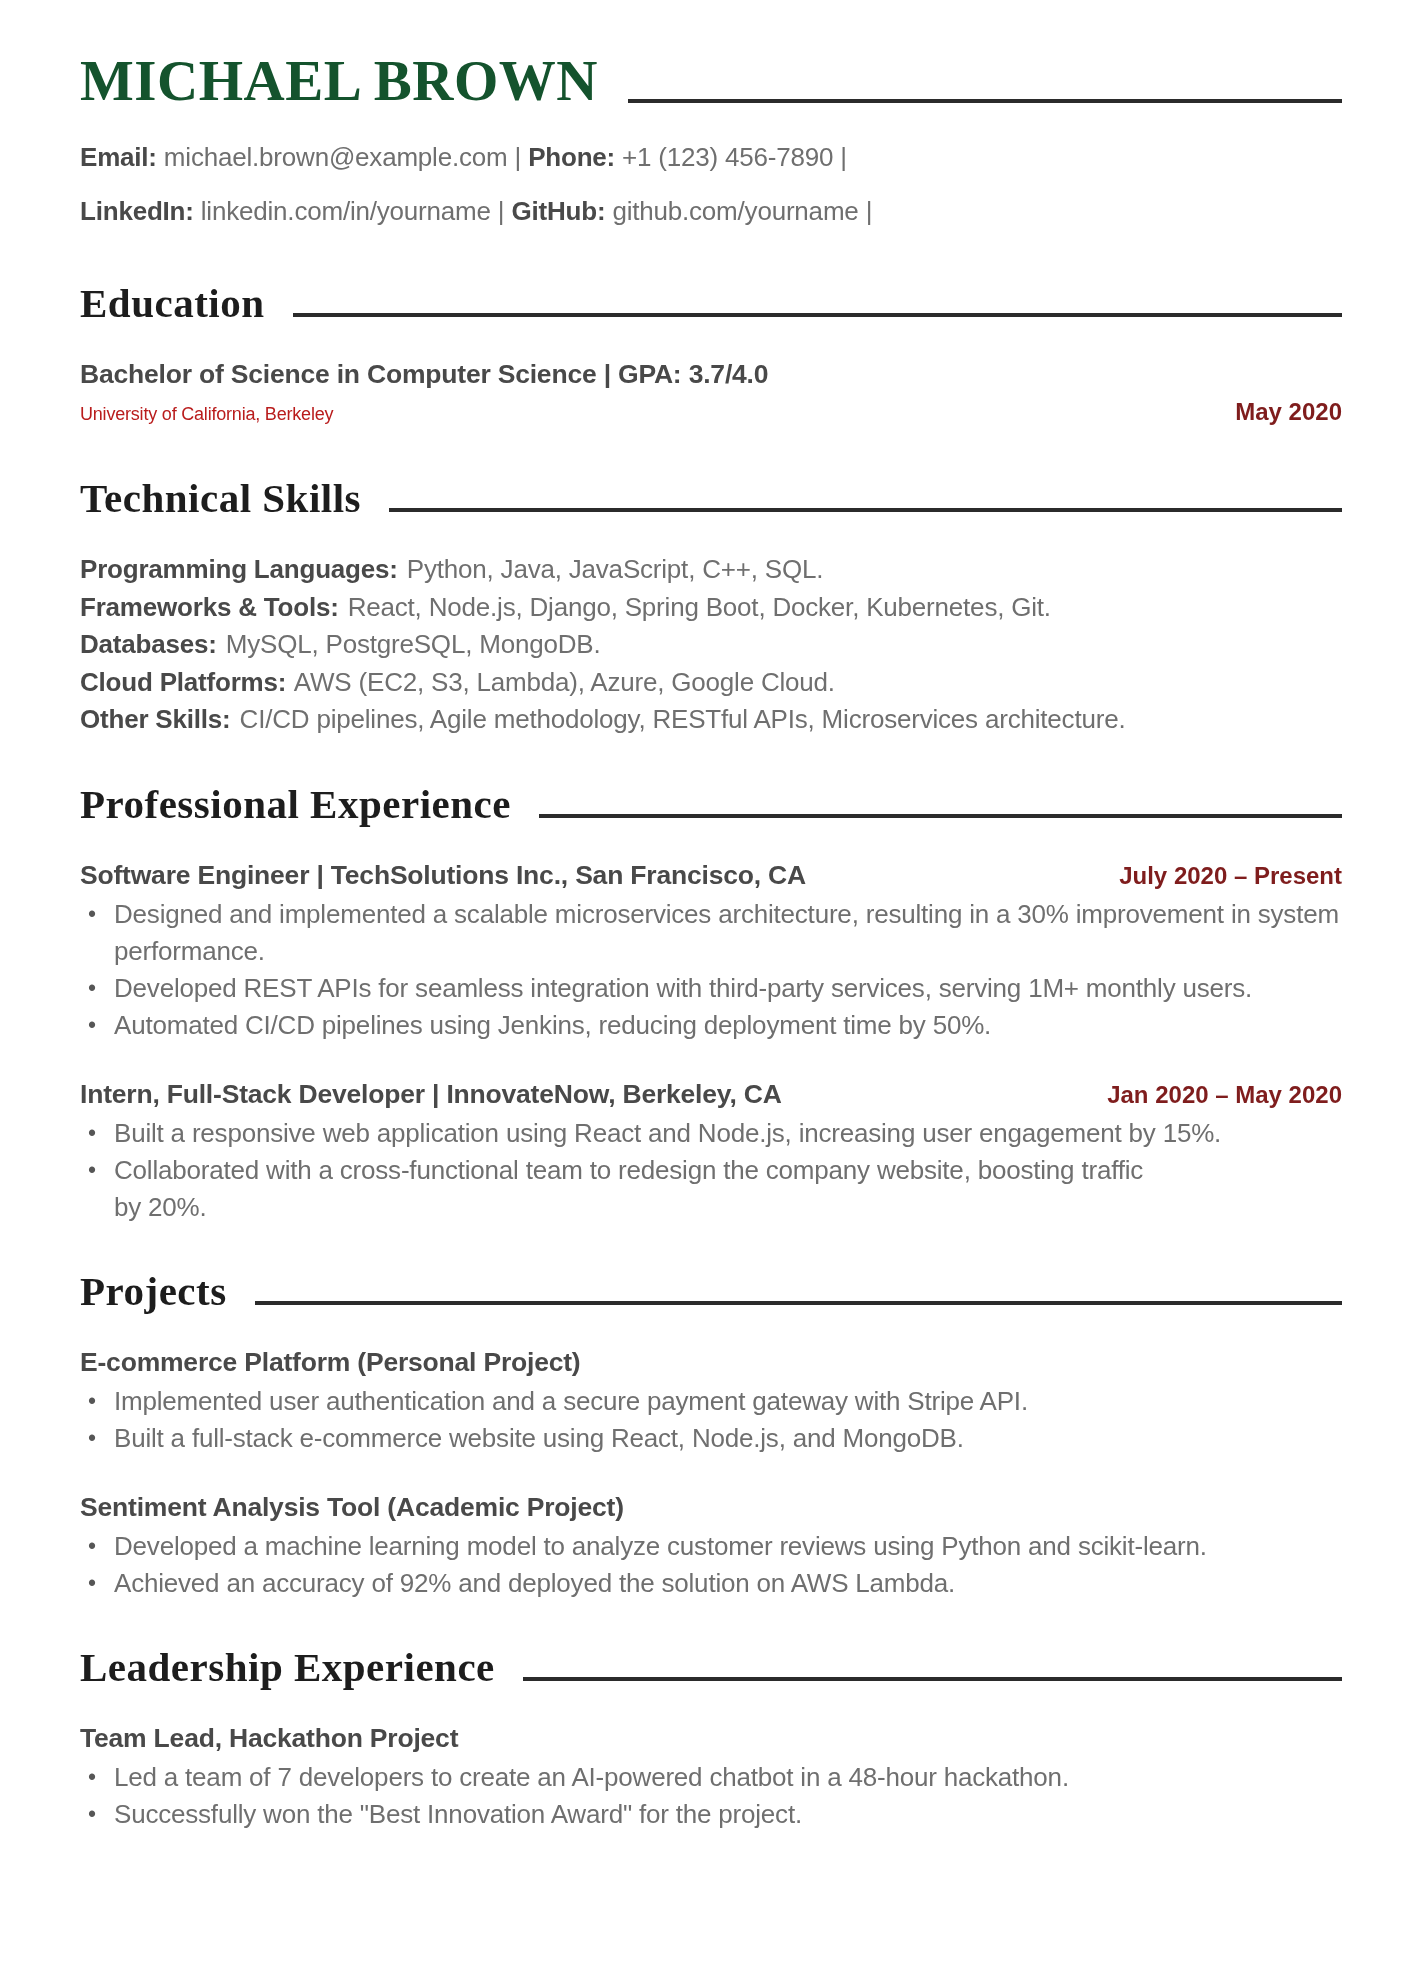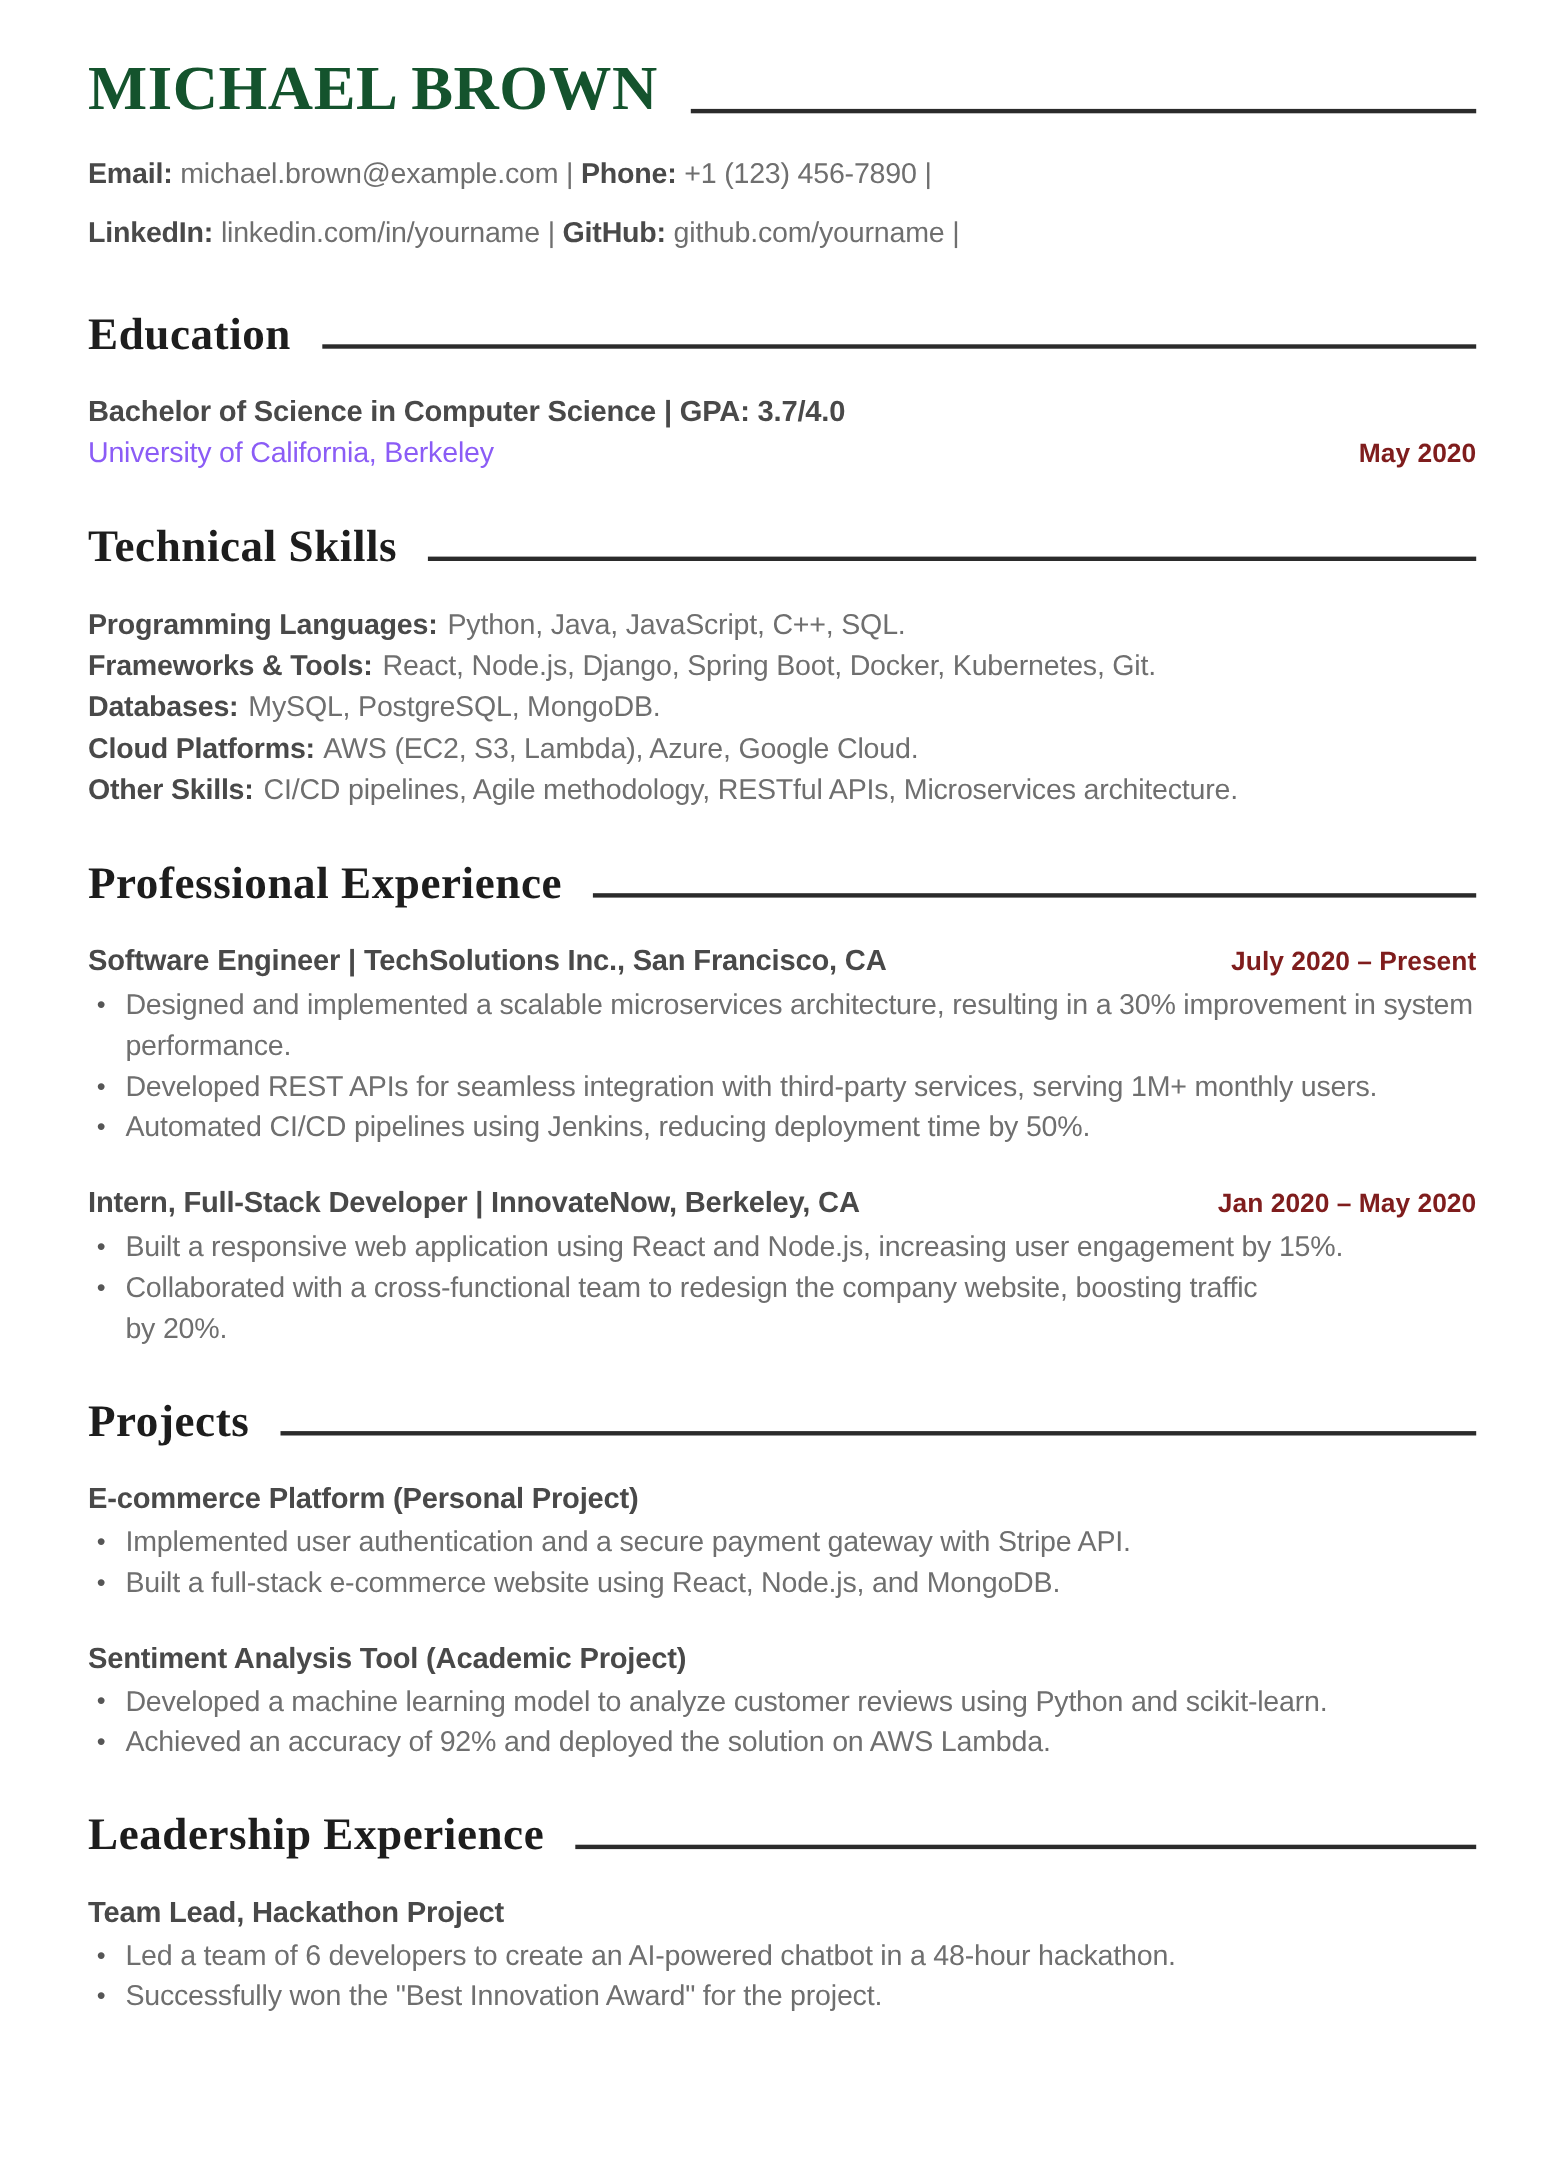--- a/index.html
+++ b/index.html
@@ -32,21 +32,21 @@
     margin: 0; font-family: "Liberation Serif", serif;
     font-size: 41px; font-weight: 700; line-height: 46px;
     color: #1d1d1d; letter-spacing: 0.5px; white-space: nowrap;
   }
   .sec-head .rule { margin-left: 28px; margin-bottom: 9px; }
 
   .entry { margin: 0; }
   .entry + .entry { margin-top: 32px; }
   .entry-row { display: flex; justify-content: space-between; align-items: baseline; }
   .entry-title { font-weight: 700; color: #494949; font-size: 26.5px; line-height: 37px; letter-spacing: -0.2px; }
-  .muted { color: #8b5cf6; font-size: 26px; line-height: 37px; letter-spacing: -0.2px; }
+  .muted { color: #b91c1c; font-size: 18px; line-height: 37px; letter-spacing: -0.2px; }
   .date { font-weight: 700; color: #7f1d1d; font-size: 24px; line-height: 37px; white-space: nowrap; margin-left: 24px; }
 
   ul { list-style: none; margin: 2px 0 0 0; padding: 0; }
   li {
     position: relative; padding-left: 34px;
     font-size: 26px; line-height: 37px; color: #6f6f6f; letter-spacing: -0.2px;
   }
   li::before {
     content: "\2022";
     position: absolute; left: 8px; top: 0;
@@ -217,21 +217,21 @@
       <h2>Leadership Experience</h2>
       <div class="rule"></div>
     </div>
 
     <div class="entry">
       <div class="entry-row">
         <span class="entry-title">Team Lead, Hackathon Project</span>
       </div>
       <ul>
         <li>
-          <span class="txt">Led a team of 6 developers to create an AI-powered chatbot in a 48-hour hackathon.</span>
+          <span class="txt">Led a team of 7 developers to create an AI-powered chatbot in a 48-hour hackathon.</span>
         </li>
         <li>
           <span class="txt">Successfully won the "Best Innovation Award" for the project.</span>
         </li>
       </ul>
     </div>
   </section>
 
 </div>
 

